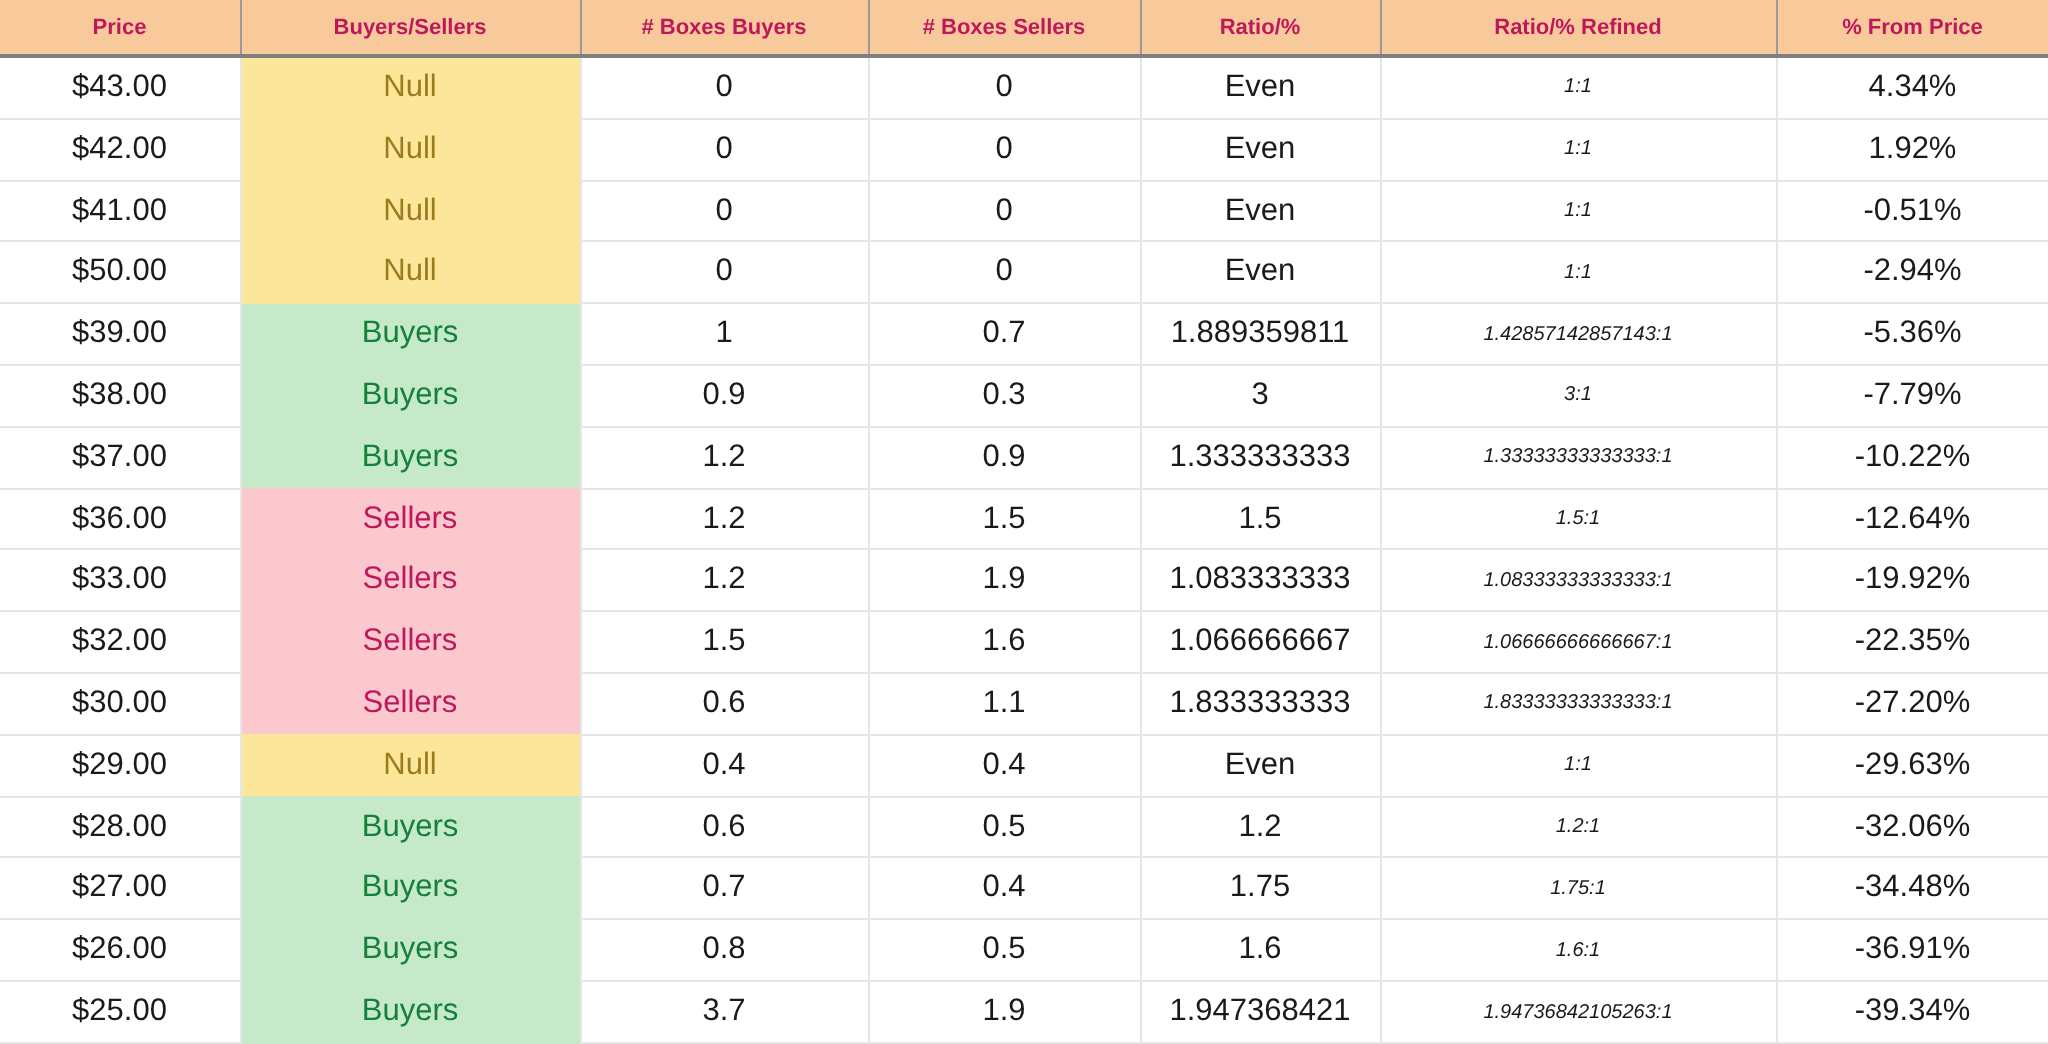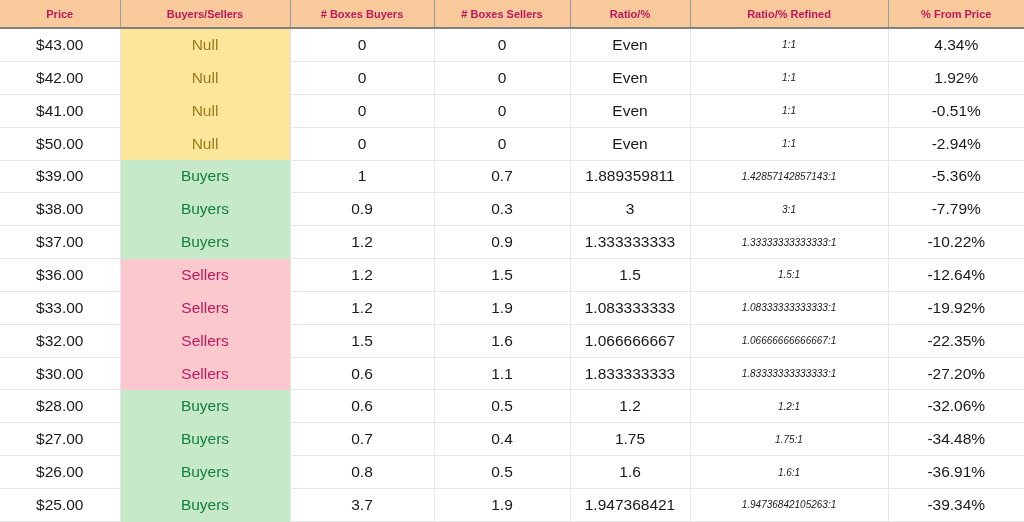--- a/index.html
+++ b/index.html
@@ -193,20 +193,29 @@
         <tr>
           <td class="price">$30.00</td>
           <td class="side side-sellers">Sellers</td>
           <td class="boxbuy">0.6</td>
           <td class="boxsell">1.1</td>
           <td class="ratio">1.833333333</td>
           <td class="ratioref">1.83333333333333:1</td>
           <td class="frompx">-27.20%</td>
         </tr>
         <tr>
+          <td class="price">$29.00</td>
+          <td class="side side-null">Null</td>
+          <td class="boxbuy">0.4</td>
+          <td class="boxsell">0.4</td>
+          <td class="ratio">Even</td>
+          <td class="ratioref">1:1</td>
+          <td class="frompx">-29.63%</td>
+        </tr>
+        <tr>
           <td class="price">$28.00</td>
           <td class="side side-buyers">Buyers</td>
           <td class="boxbuy">0.6</td>
           <td class="boxsell">0.5</td>
           <td class="ratio">1.2</td>
           <td class="ratioref">1.2:1</td>
           <td class="frompx">-32.06%</td>
         </tr>
         <tr>
           <td class="price">$27.00</td>

